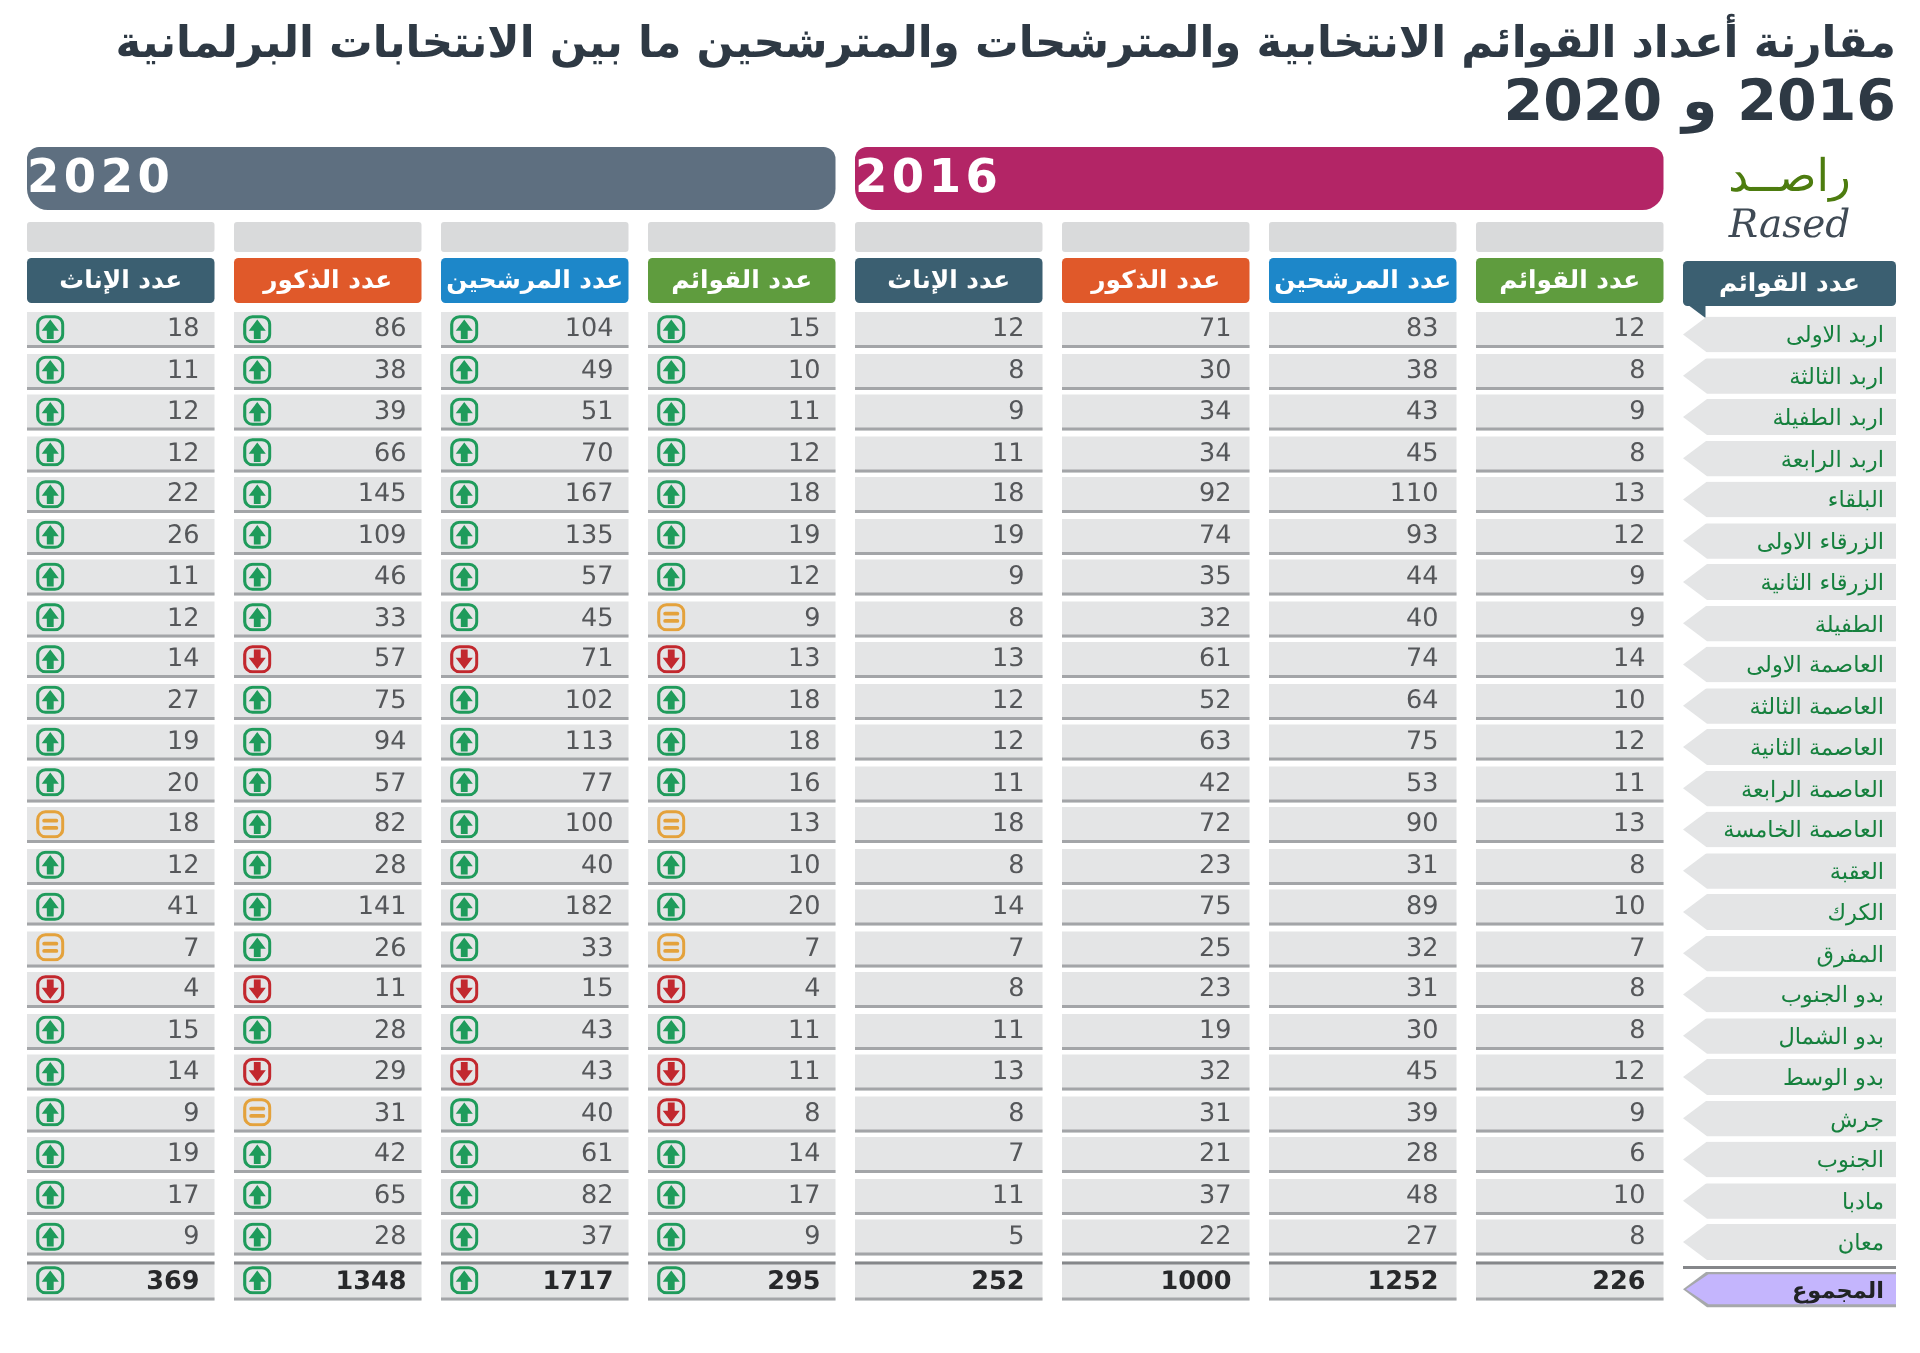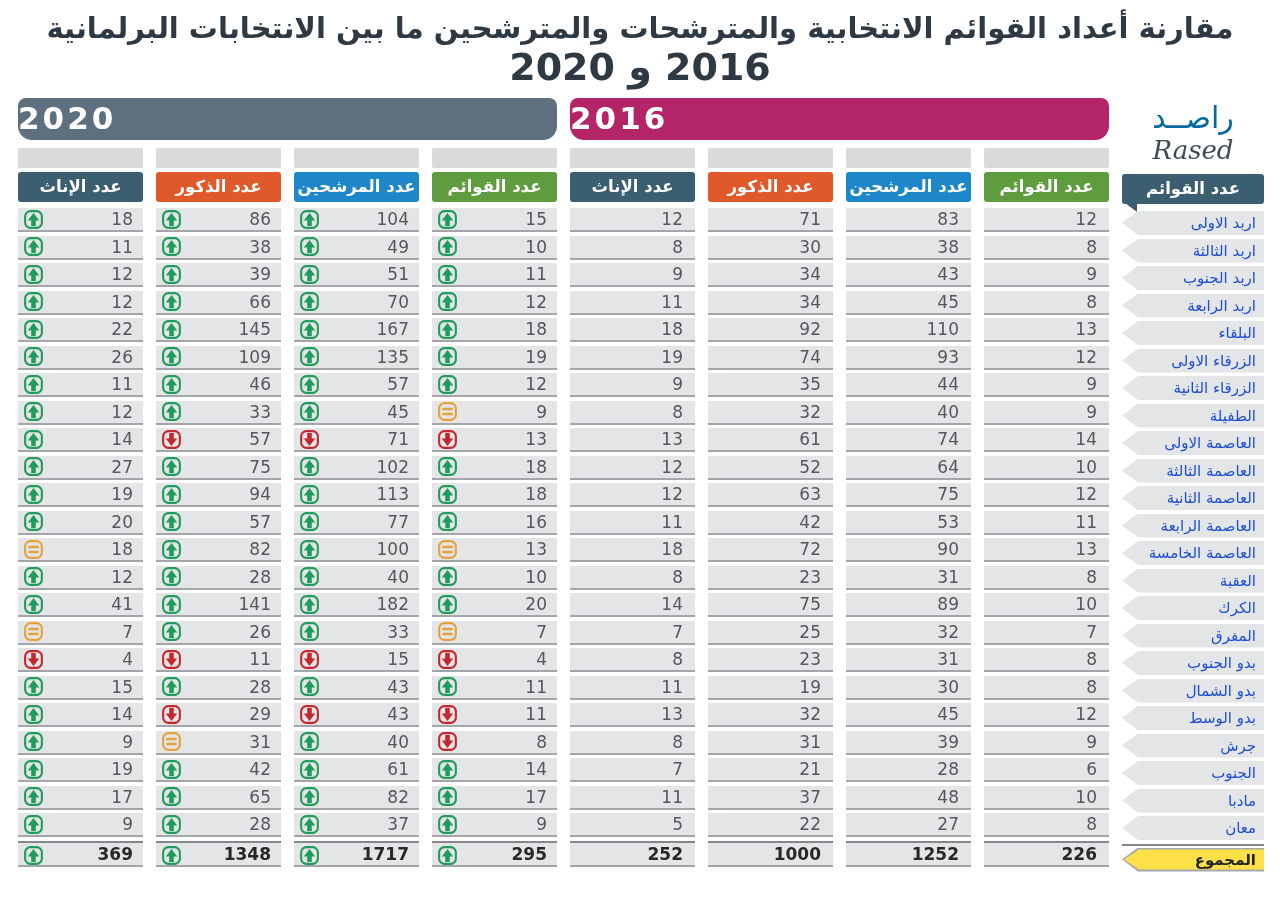--- a/index.html
+++ b/index.html
@@ -3,21 +3,21 @@
 <meta charset="utf-8">
 <style>
   html,body{margin:0;padding:0;background:#ffffff;}
   .page{
     width:1280px;height:902px;box-sizing:border-box;
     padding:8px 16px 0 16px;background:#ffffff;
     font-family:"DejaVu Sans", sans-serif;
     overflow:hidden;
   }
   
-  .title{ text-align:center; color:#2e3944; margin-bottom:12px; }
+  .title{ text-align:right; color:#2e3944; margin-bottom:12px; }
   .title-line1{ direction:rtl; font-size:29px; font-weight:bold; line-height:40px; }
   .title-line2{ direction:rtl; font-size:38px; font-weight:bold; line-height:38px; letter-spacing:1px; }
 
   
   .table{ display:flex; direction:rtl; gap:13px; }
   .ygroup{ flex:none; width:539px; }
   .dcol{ flex:none; width:142px; }
   .cols{ display:flex; gap:13px; direction:rtl; }
   .col{ flex:none; width:125px; }
 
@@ -40,52 +40,52 @@
 
   
   .cell{
     height:22px; background:#e4e5e6;
     border-bottom:2.5px solid #a3a5a8;
     margin-bottom:3.5px;
   }
   .c20{ display:flex; direction:ltr; align-items:center; justify-content:space-between; padding:0 10px 0 6px; }
   .c16{ direction:ltr; text-align:right; padding-right:12px; }
   .num{ font-size:17px; color:#55575a; line-height:22px; }
-  .cell.total{ border-top:2.5px solid #85878a; font-weight:bold;align-items:flex-end; }
+  .cell.total{ border-top:2.5px solid #85878a; font-weight:bold; }
   .cell.total .num{ color:#27282a; font-weight:bold; }
   .ticon{ width:19px; height:19px; flex:none; }
 
   
   .logo{ height:74px; text-align:center; padding-top:2px; }
-  .logo-ar{ font-size:30px; color:#0369a1; line-height:36px; direction:rtl; }
+  .logo-ar{ font-size:30px; color:#4d7c0f; line-height:36px; direction:rtl; }
   .logo-en{ font-family:"DejaVu Serif", serif; font-style:italic; font-size:26px; color:#3f4a55; line-height:28px; }
   .dheader{
     position:relative; height:30px; line-height:30px; margin-bottom:7px; border-radius:3px;
     background:#3b5f71; color:#ffffff; font-size:16.5px; font-weight:bold; text-align:center; direction:rtl;
   }
   .dheader::after{
     content:""; position:absolute; left:3px; bottom:-8px;
     border-top:9px solid #3b5f71; border-left:12px solid transparent;
   }
   .dcell{
     height:24px; line-height:24px; margin-bottom:3.5px;
-    background:#e4e5e6; color:#1d4ed8; font-size:15px;
+    background:#e4e5e6; color:#15803d; font-size:15px;
     direction:rtl; text-align:right; padding-right:8px; box-sizing:border-box;
     clip-path:polygon(0 50%, 16px 0, 100% 0, 100% 100%, 16px 100%);
   }
   .dtotal-outer{
     border-top:2.5px solid #85878a; padding-top:2px;
     clip-path:none;
   }
   .dtotal-border{
     background:#a6a8ab; padding:0;
     clip-path:polygon(0 50%, 16px 0, 100% 0, 100% 100%, 16px 100%);
   }
   .dtotal-border .dcell{
-    margin:0; background:#fde047; font-weight:bold; color:#212325;
+    margin:0; background:#c4b5fd; font-weight:bold; color:#212325;
     clip-path:polygon(2px 50%, 17px 2px, 100% 2px, 100% calc(100% - 2px), 17px calc(100% - 2px));
   }
 </style>
 </head>
 <body>
 
 <div class="page">
 
   <div class="title">
     <div class="title-line1">مقارنة أعداد القوائم الانتخابية والمترشحات والمترشحين ما بين الانتخابات البرلمانية</div>
@@ -96,21 +96,21 @@
 
     <div class="dcol">
       <div class="logo">
         <div class="logo-ar">راصــد</div>
         <div class="logo-en">Rased</div>
       </div>
       <div class="dheader">عدد القوائم</div>
       <div id="cells-district">
           <div class="dcell">اربد الاولى</div>
           <div class="dcell">اربد الثالثة</div>
-          <div class="dcell">اربد الجنوب</div>
+          <div class="dcell">اربد الطفيلة</div>
           <div class="dcell">اربد الرابعة</div>
           <div class="dcell">البلقاء</div>
           <div class="dcell">الزرقاء الاولى</div>
           <div class="dcell">الزرقاء الثانية</div>
           <div class="dcell">الطفيلة</div>
           <div class="dcell">العاصمة الاولى</div>
           <div class="dcell">العاصمة الثالثة</div>
           <div class="dcell">العاصمة الثانية</div>
           <div class="dcell">العاصمة الرابعة</div>
           <div class="dcell">العاصمة الخامسة</div>

